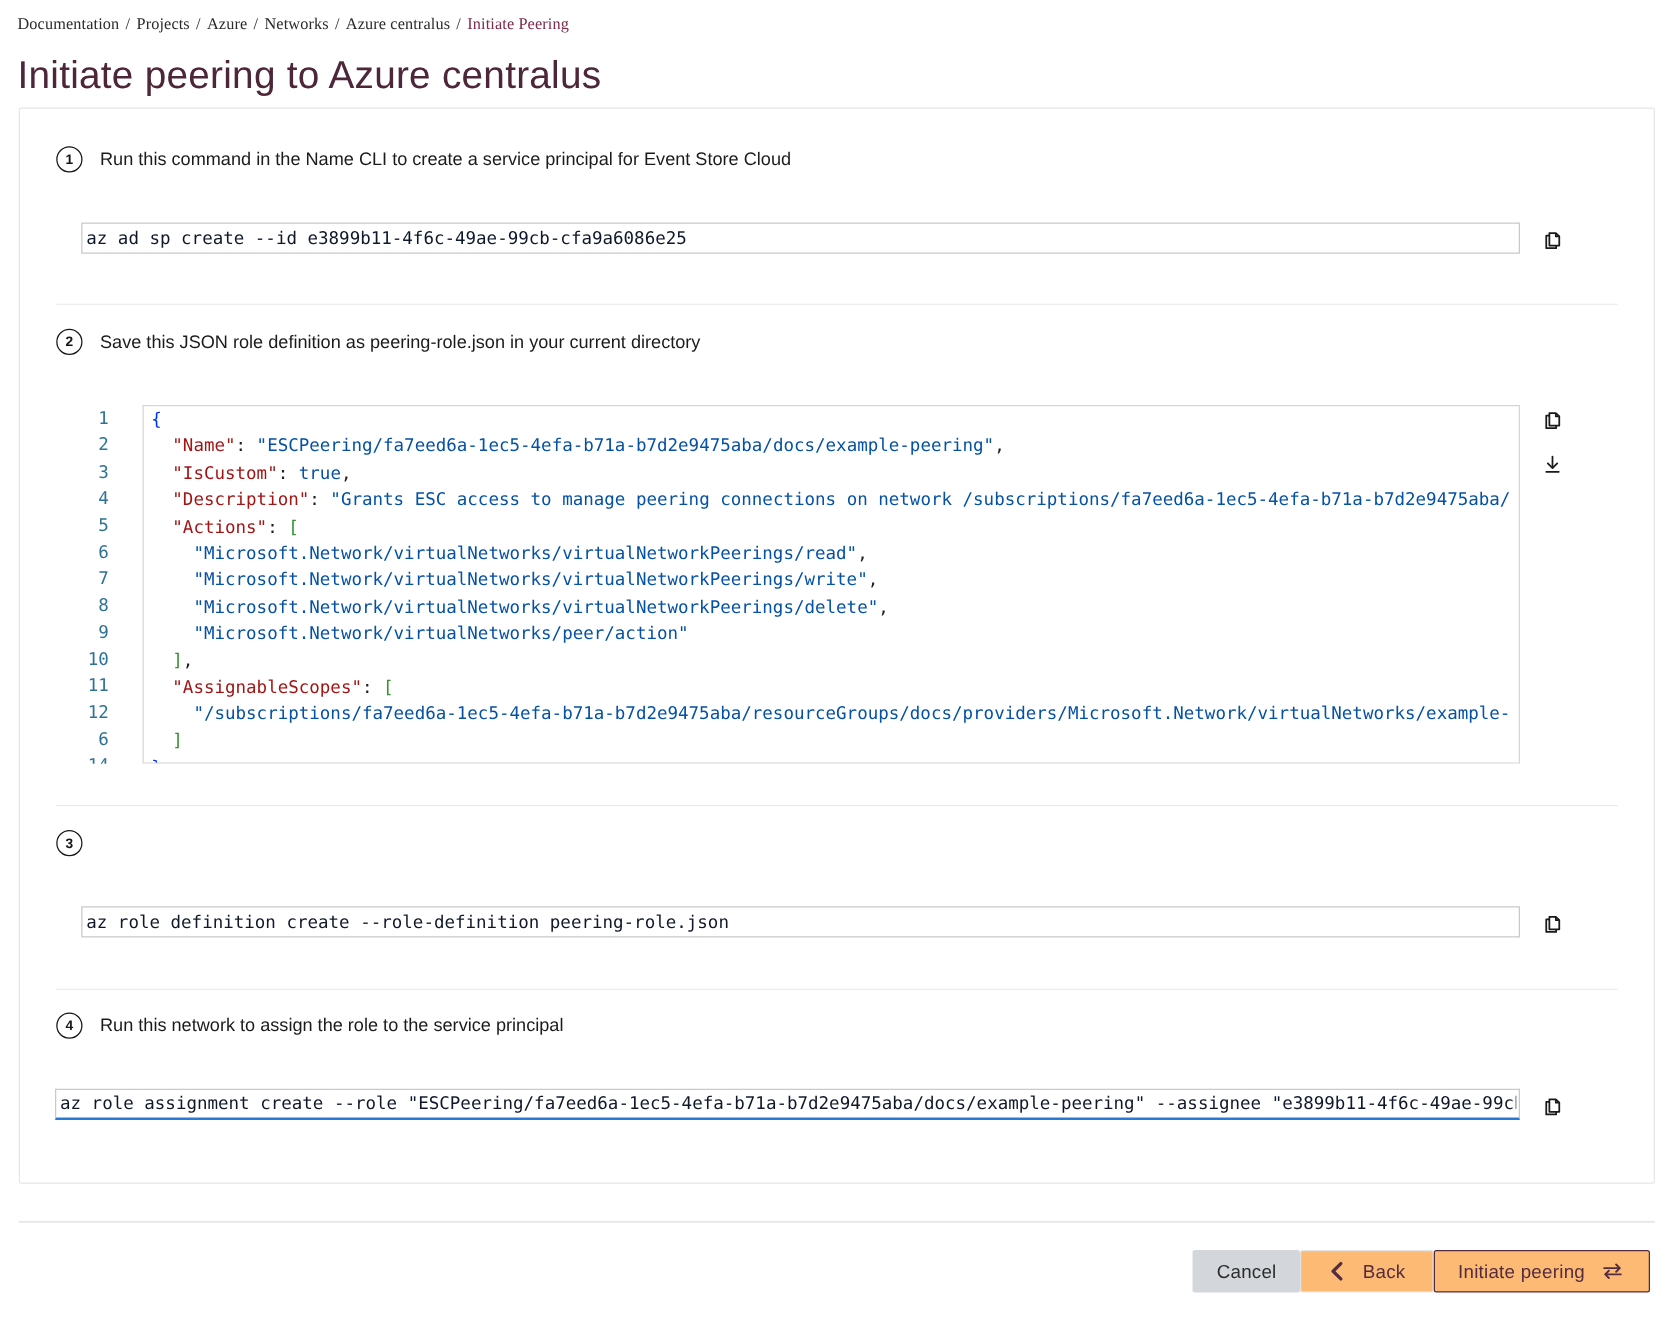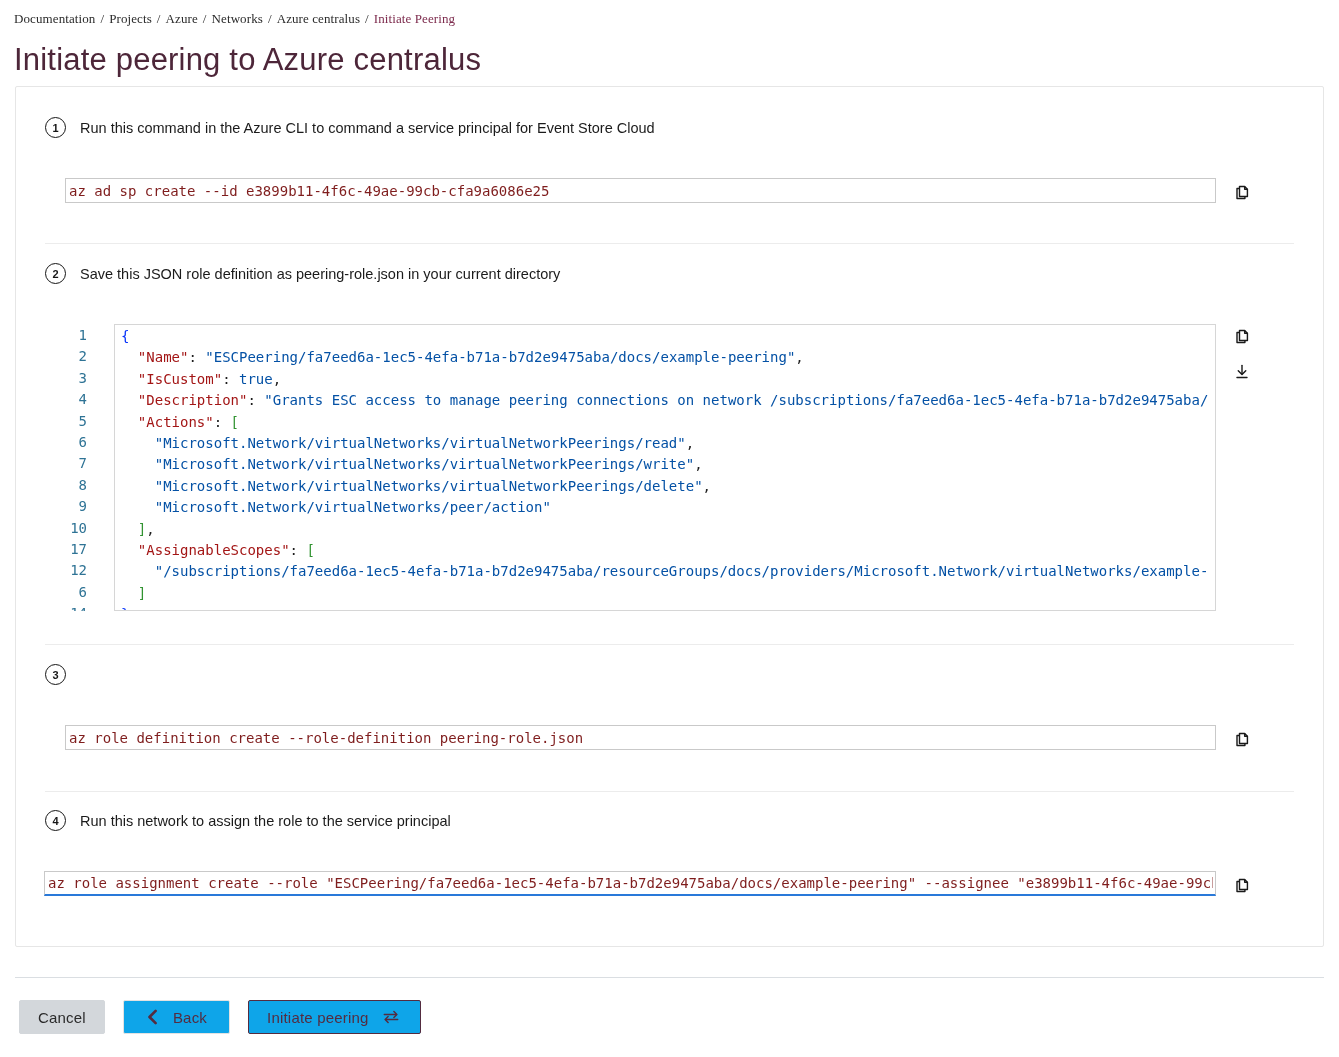--- a/index.html
+++ b/index.html
@@ -22,21 +22,21 @@
   .step-circle {
     width:21px; height:21px; flex:0 0 21px; border:1.5px solid #161616; border-radius:50%;
     display:flex; align-items:center; justify-content:center;
     font-size:11px; font-weight:700; color:#161616;
   }
   .step-text { font-size:14.5px; color:#1b1b1b; }
   .cmd-row { display:flex; align-items:center; gap:16px; margin:40px 71px 0 49px; }
   .cmd-row.step4 { margin-left:28px; }
   .cmd-input {
     flex:1; height:25px; border:1px solid #c9c9c9; border-radius:0; outline:none;
-    font-family:"DejaVu Sans Mono", monospace; font-size:14px; color:#7f1d1d;
+    font-family:"DejaVu Sans Mono", monospace; font-size:14px; color:#0f172a;
     padding:0 2px 0 3px; white-space:nowrap; overflow:hidden; background:#fff;
   }
   .cmd-input.underlined { border-bottom:2px solid var(--underline,#2979d9); }
   .icon-btn { width:20px; height:22px; flex:0 0 20px; background:none; border:none; padding:0; cursor:pointer; display:flex; align-items:center; justify-content:center; }
   .step-divider { border:none; border-top:1px solid #ececec; margin:40px 29px 19px; }
   .step-divider.d2 { margin-top:33px; }
   .step-divider.d3 { margin-top:41px; margin-bottom:18px; }
   
   .code-wrap { display:flex; align-items:flex-start; margin:40px 71px 0 49px; height:287px; overflow:hidden; }
   .gutter {
@@ -52,45 +52,45 @@
   }
   .icon-col { width:20px; flex:0 0 20px; margin-left:16px; display:flex; flex-direction:column; gap:15px; align-items:center; }
   .tk-key { color:var(--key,#a31515); }
   .tk-str { color:var(--string,#0451a5); }
   .tk-bool { color:var(--boolean,#0451a5); }
   .tk-brace { color:var(--brace,#0431fa); }
   .tk-bracket { color:var(--bracket,#319331); }
   .tk-plain { color:#1e1e1e; }
   
   .footer-divider { border:none; border-top:1px solid #dadee2; margin:30px 15px 0; }
-  .footer { display:flex; justify-content:flex-start; align-items:center; gap:18px; margin:22px 19px 0; }
+  .footer { display:flex; justify-content:flex-end; align-items:center; gap:0; margin:22px 19px 0; }
   .btn {
     height:34px; display:inline-flex; align-items:center; justify-content:center;
     font-family:inherit; font-size:15px; letter-spacing:.2px; padding:0 18px;
-    border-radius:2px; cursor:pointer; background:#0ea5e9; border:1px solid transparent;
+    border-radius:2px; cursor:pointer; background:#fdba74; border:1px solid transparent;
   }
   .btn-cancel { background:#d3d7db; border-color:#d3d7db; color:#2b2b2b; }
   .btn-back { border-color:#e2e2e2; color:var(--button,#542c40); gap:13px; padding:0 22px; }
   .btn-primary { border-color:var(--button,#542c40); color:var(--button,#542c40); gap:11px; }
   svg.stroke-dark { stroke:#1a1a1a; }
   svg.stroke-maroon { stroke:var(--button,#542c40); }
 </style>
 </head>
 <body>
 
 <nav class="breadcrumb" id="breadcrumb"><span class="crumb">Documentation</span><span class="crumb-sep">/</span><span class="crumb">Projects</span><span class="crumb-sep">/</span><span class="crumb">Azure</span><span class="crumb-sep">/</span><span class="crumb">Networks</span><span class="crumb-sep">/</span><span class="crumb">Azure centralus</span><span class="crumb-sep">/</span><span class="crumb current">Initiate Peering</span></nav>
 
 <h1 class="page-title">Initiate peering to Azure centralus</h1>
 
 <div class="card">
 
   <section>
     <div class="step-header">
       <span class="step-circle">1</span>
-      <span class="step-text">Run this command in the Azure CLI to command a service principal for Event Store Cloud</span>
+      <span class="step-text">Run this command in the Name CLI to create a service principal for Event Store Cloud</span>
     </div>
     <div class="cmd-row">
       <input class="cmd-input" readonly="" value="az ad sp create --id e3899b11-4f6c-49ae-99cb-cfa9a6086e25" style="">
       <button class="icon-btn" title="">
         <svg class="stroke-dark" width="20" height="22" viewBox="0 0 24 24" fill="none" stroke-width="1.7" stroke-linejoin="round">
           <path d="M9 6.5 h6.2 l3.3 3.3 V18.5 H9 z"></path>
           <path d="M15.2 6.5 v3.3 h3.3"></path>
           <path d="M9 9 H6 v12 h9.5 v-2.5"></path>
         </svg>
       </button>
@@ -109,21 +109,21 @@
           <div>1</div>
           <div>2</div>
           <div>3</div>
           <div>4</div>
           <div>5</div>
           <div>6</div>
           <div>7</div>
           <div>8</div>
           <div>9</div>
           <div>10</div>
-          <div>17</div>
+          <div>11</div>
           <div>12</div>
           <div>6</div>
           <div>14</div>
         </div>
       <div class="code-box" id="code-lines"><div><span class="tk-brace">{</span></div><div><span class="tk-plain">  </span><span class="tk-key">"Name"</span><span class="tk-plain">: </span><span class="tk-str">"ESCPeering/fa7eed6a-1ec5-4efa-b71a-b7d2e9475aba/docs/example-peering"</span><span class="tk-plain">,</span></div><div><span class="tk-plain">  </span><span class="tk-key">"IsCustom"</span><span class="tk-plain">: </span><span class="tk-bool">true</span><span class="tk-plain">,</span></div><div><span class="tk-plain">  </span><span class="tk-key">"Description"</span><span class="tk-plain">: </span><span class="tk-str">"Grants ESC access to manage peering connections on network /subscriptions/fa7eed6a-1ec5-4efa-b71a-b7d2e9475aba/</span></div><div><span class="tk-plain">  </span><span class="tk-key">"Actions"</span><span class="tk-plain">: </span><span class="tk-bracket">[</span></div><div><span class="tk-plain">    </span><span class="tk-str">"Microsoft.Network/virtualNetworks/virtualNetworkPeerings/read"</span><span class="tk-plain">,</span></div><div><span class="tk-plain">    </span><span class="tk-str">"Microsoft.Network/virtualNetworks/virtualNetworkPeerings/write"</span><span class="tk-plain">,</span></div><div><span class="tk-plain">    </span><span class="tk-str">"Microsoft.Network/virtualNetworks/virtualNetworkPeerings/delete"</span><span class="tk-plain">,</span></div><div><span class="tk-plain">    </span><span class="tk-str">"Microsoft.Network/virtualNetworks/peer/action"</span></div><div><span class="tk-plain">  </span><span class="tk-bracket">]</span><span class="tk-plain">,</span></div><div><span class="tk-plain">  </span><span class="tk-key">"AssignableScopes"</span><span class="tk-plain">: </span><span class="tk-bracket">[</span></div><div><span class="tk-plain">    </span><span class="tk-str">"/subscriptions/fa7eed6a-1ec5-4efa-b71a-b7d2e9475aba/resourceGroups/docs/providers/Microsoft.Network/virtualNetworks/example-</span></div><div><span class="tk-plain">  </span><span class="tk-bracket">]</span></div><div><span class="tk-brace">}</span></div></div>
       <div class="icon-col">
         <button class="icon-btn">
           <svg class="stroke-dark" width="20" height="22" viewBox="0 0 24 24" fill="none" stroke-width="1.7" stroke-linejoin="round">
             <path d="M9 6.5 h6.2 l3.3 3.3 V18.5 H9 z"></path>
             <path d="M15.2 6.5 v3.3 h3.3"></path>

